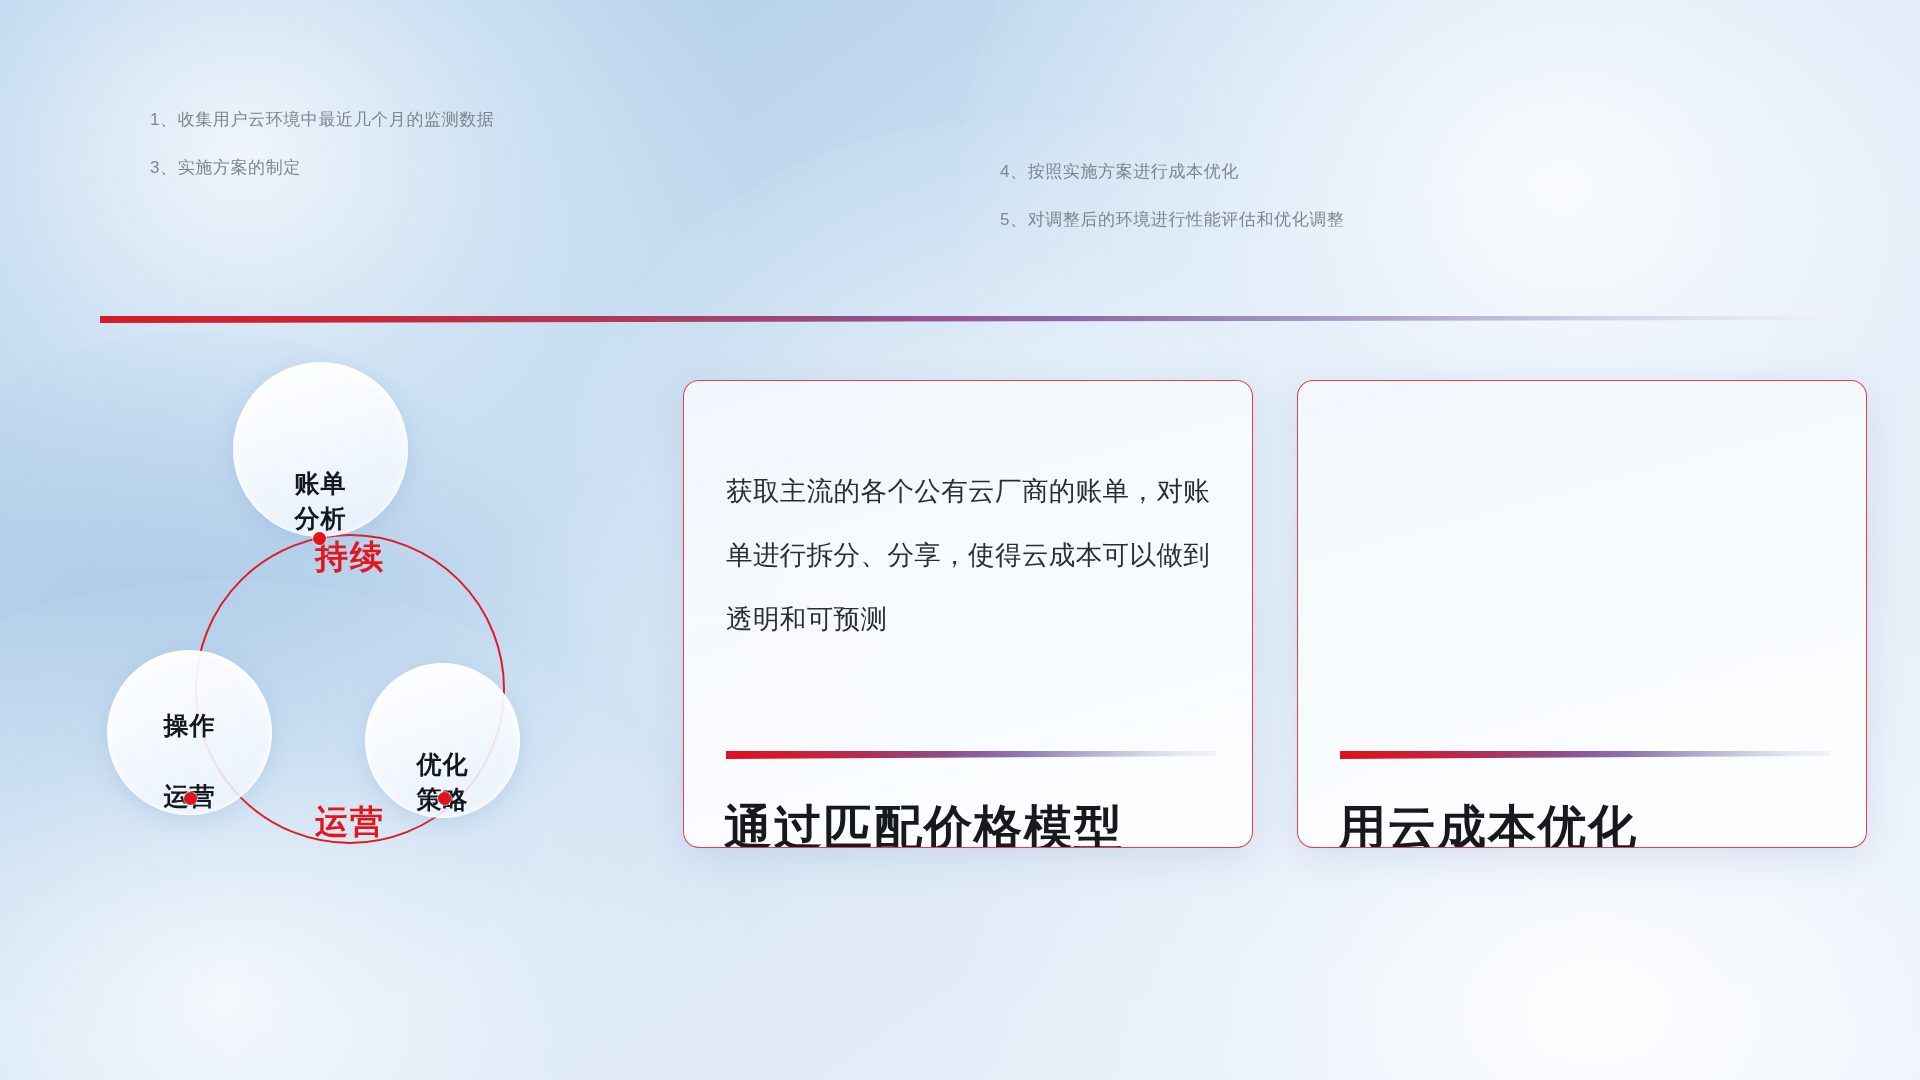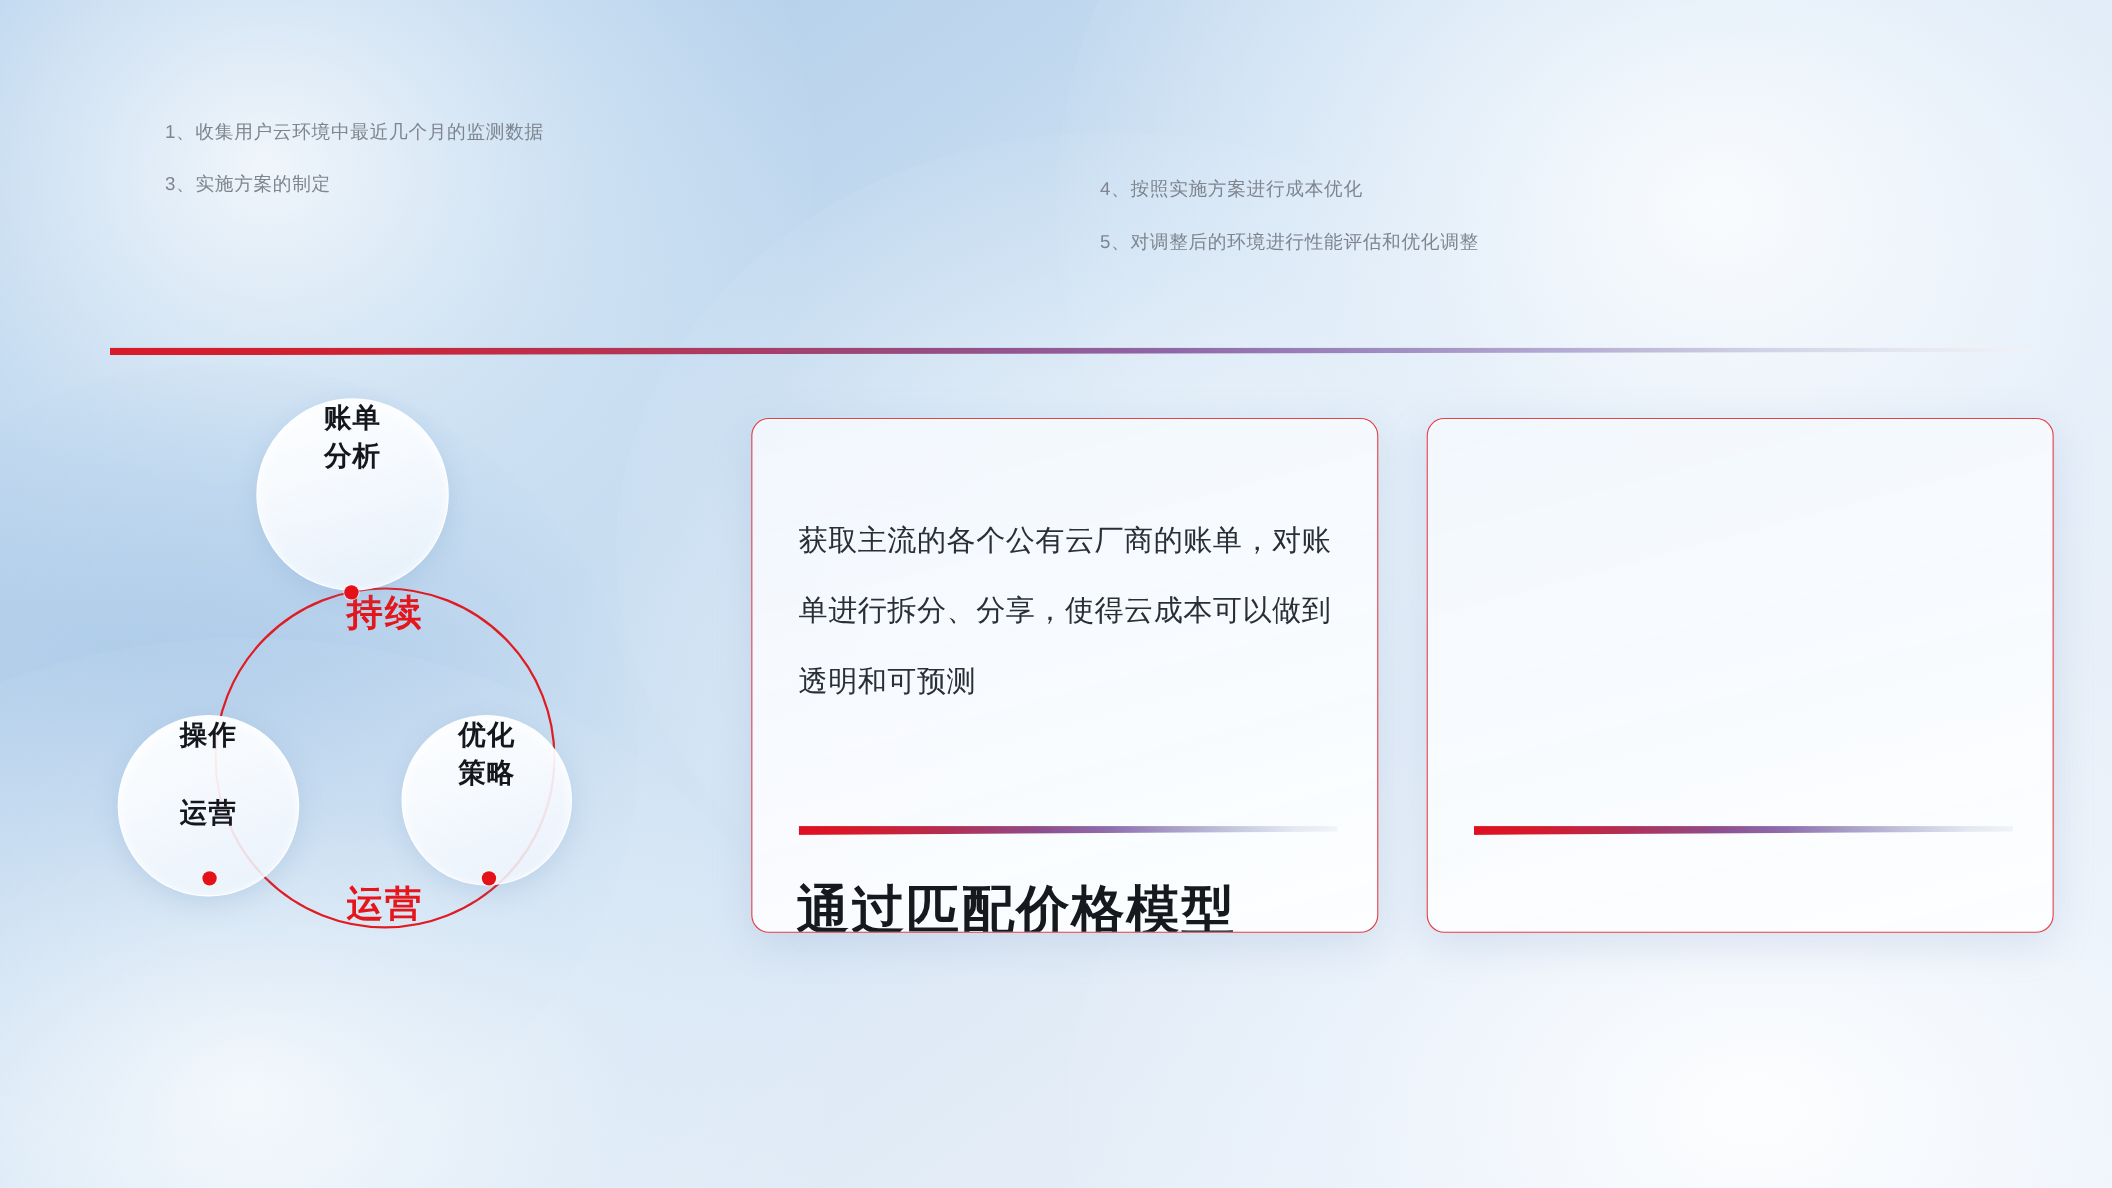--- a/index.html
+++ b/index.html
@@ -87,30 +87,30 @@
     position: absolute;
     border-radius: 50%;
     box-sizing: border-box;
     background:
       linear-gradient(160deg, rgba(255,255,255,0.96) 0%, rgba(250,252,255,0.92) 40%, rgba(234,242,251,0.86) 100%);
     border: 1.5px solid rgba(255,255,255,0.92);
     box-shadow: 0 6px 22px rgba(110,150,195,0.22), inset 0 2px 10px rgba(255,255,255,0.9);
     display: flex;
     flex-direction: column;
     align-items: center;
-    justify-content: flex-start;
+    justify-content: flex-end;
     color: #14181d;
     font-weight: 700;
     font-size: 25px;
     line-height: 35px;
     letter-spacing: 1px;
   }
   #node-top  { left: 133px; top: 12px;  width: 175px; height: 175px; }
   #node-left { left: 7px;   top: 300px; width: 165px; height: 165px; gap: 36px; }
-  #node-right{ left: 265px; top: 300px; width: 155px; height: 155px; }
+  #node-right{ left: 265px; top: 313px; width: 155px; height: 155px; }
 
   .dot {
     position: absolute;
     width: 13px; height: 13px;
     border-radius: 50%;
     background: #e41218;
     box-shadow: 0 0 0 1px rgba(255,255,255,0.55);
   }
   #dot-top   { left: 213px; top: 182px; }
   #dot-left  { left: 84px;  top: 442px; }
@@ -232,15 +232,16 @@
   </div>
 
   <div class="card" id="card-1">
     <div class="card-body">获取主流的各个公有云厂商的账单，对账单进行拆分、分享，使得云成本可以做到透明和可预测</div>
     <div class="card-divider"></div>
     <div class="card-title">通过匹配价格模型</div>
   </div>
 
   <div class="card" id="card-2">
     <div class="card-divider"></div>
+    <div class="card-title">用云成本优化</div>
   </div>
 
 </div>
 
 </body></html>

